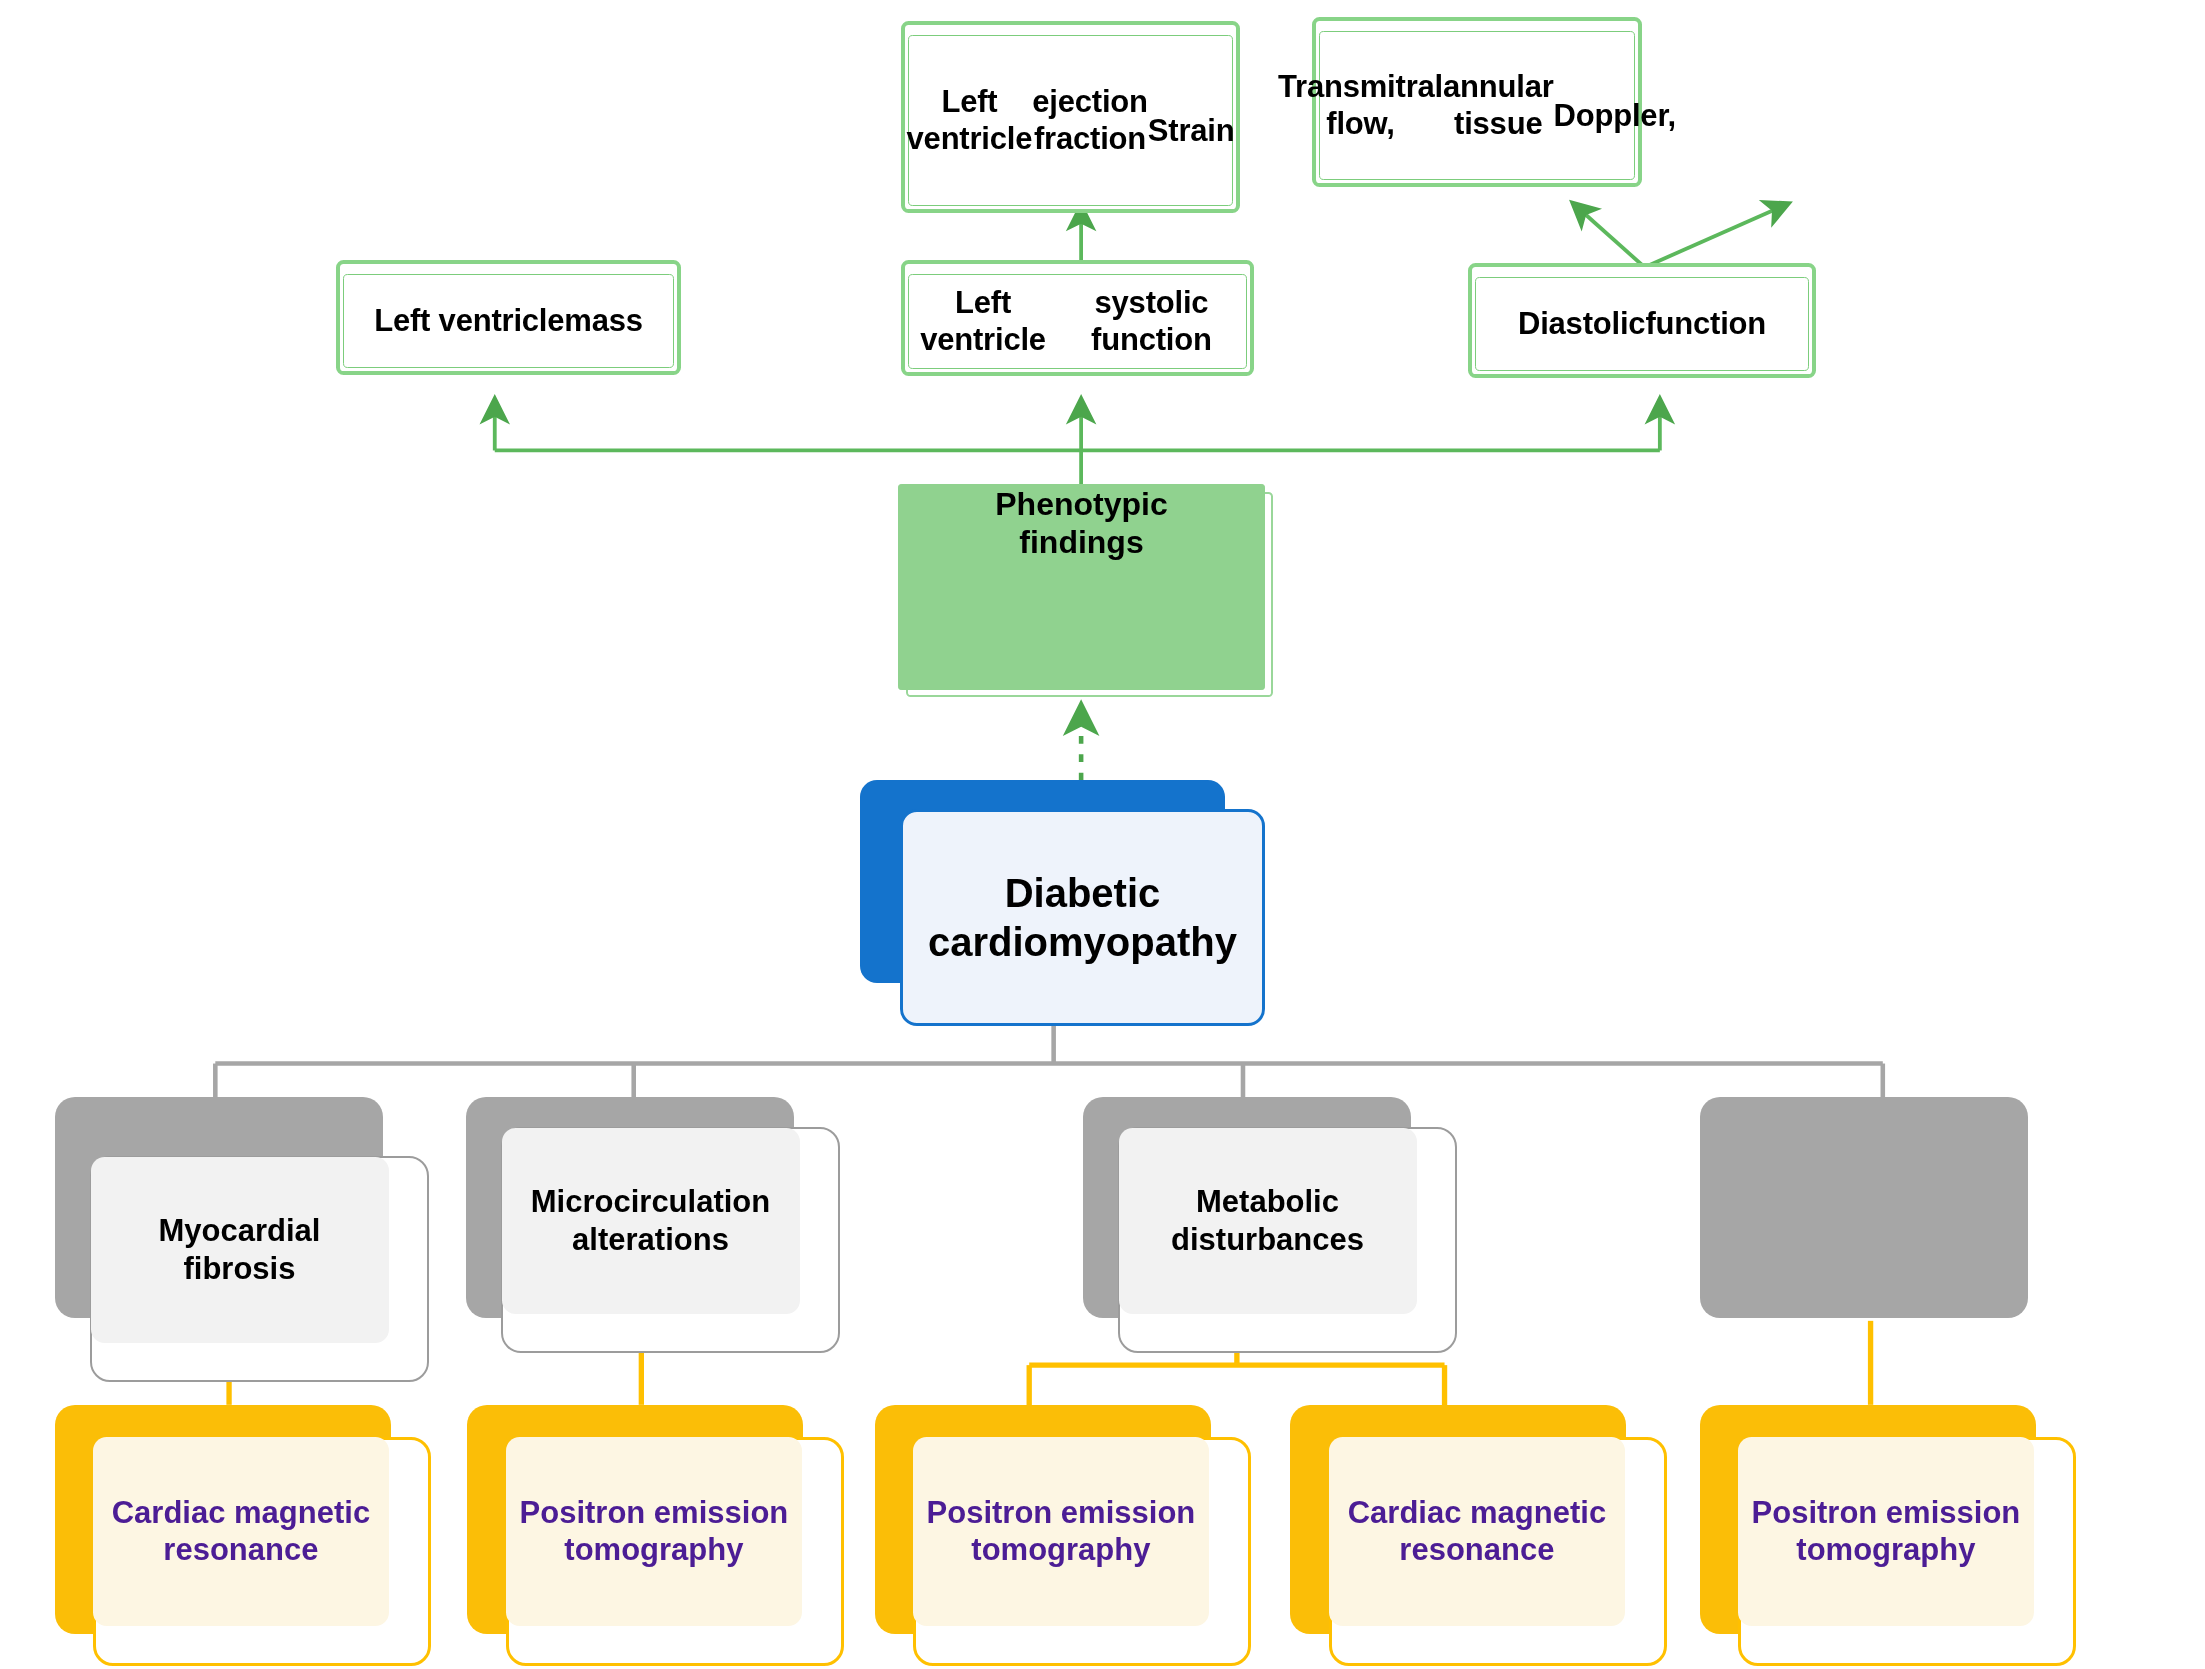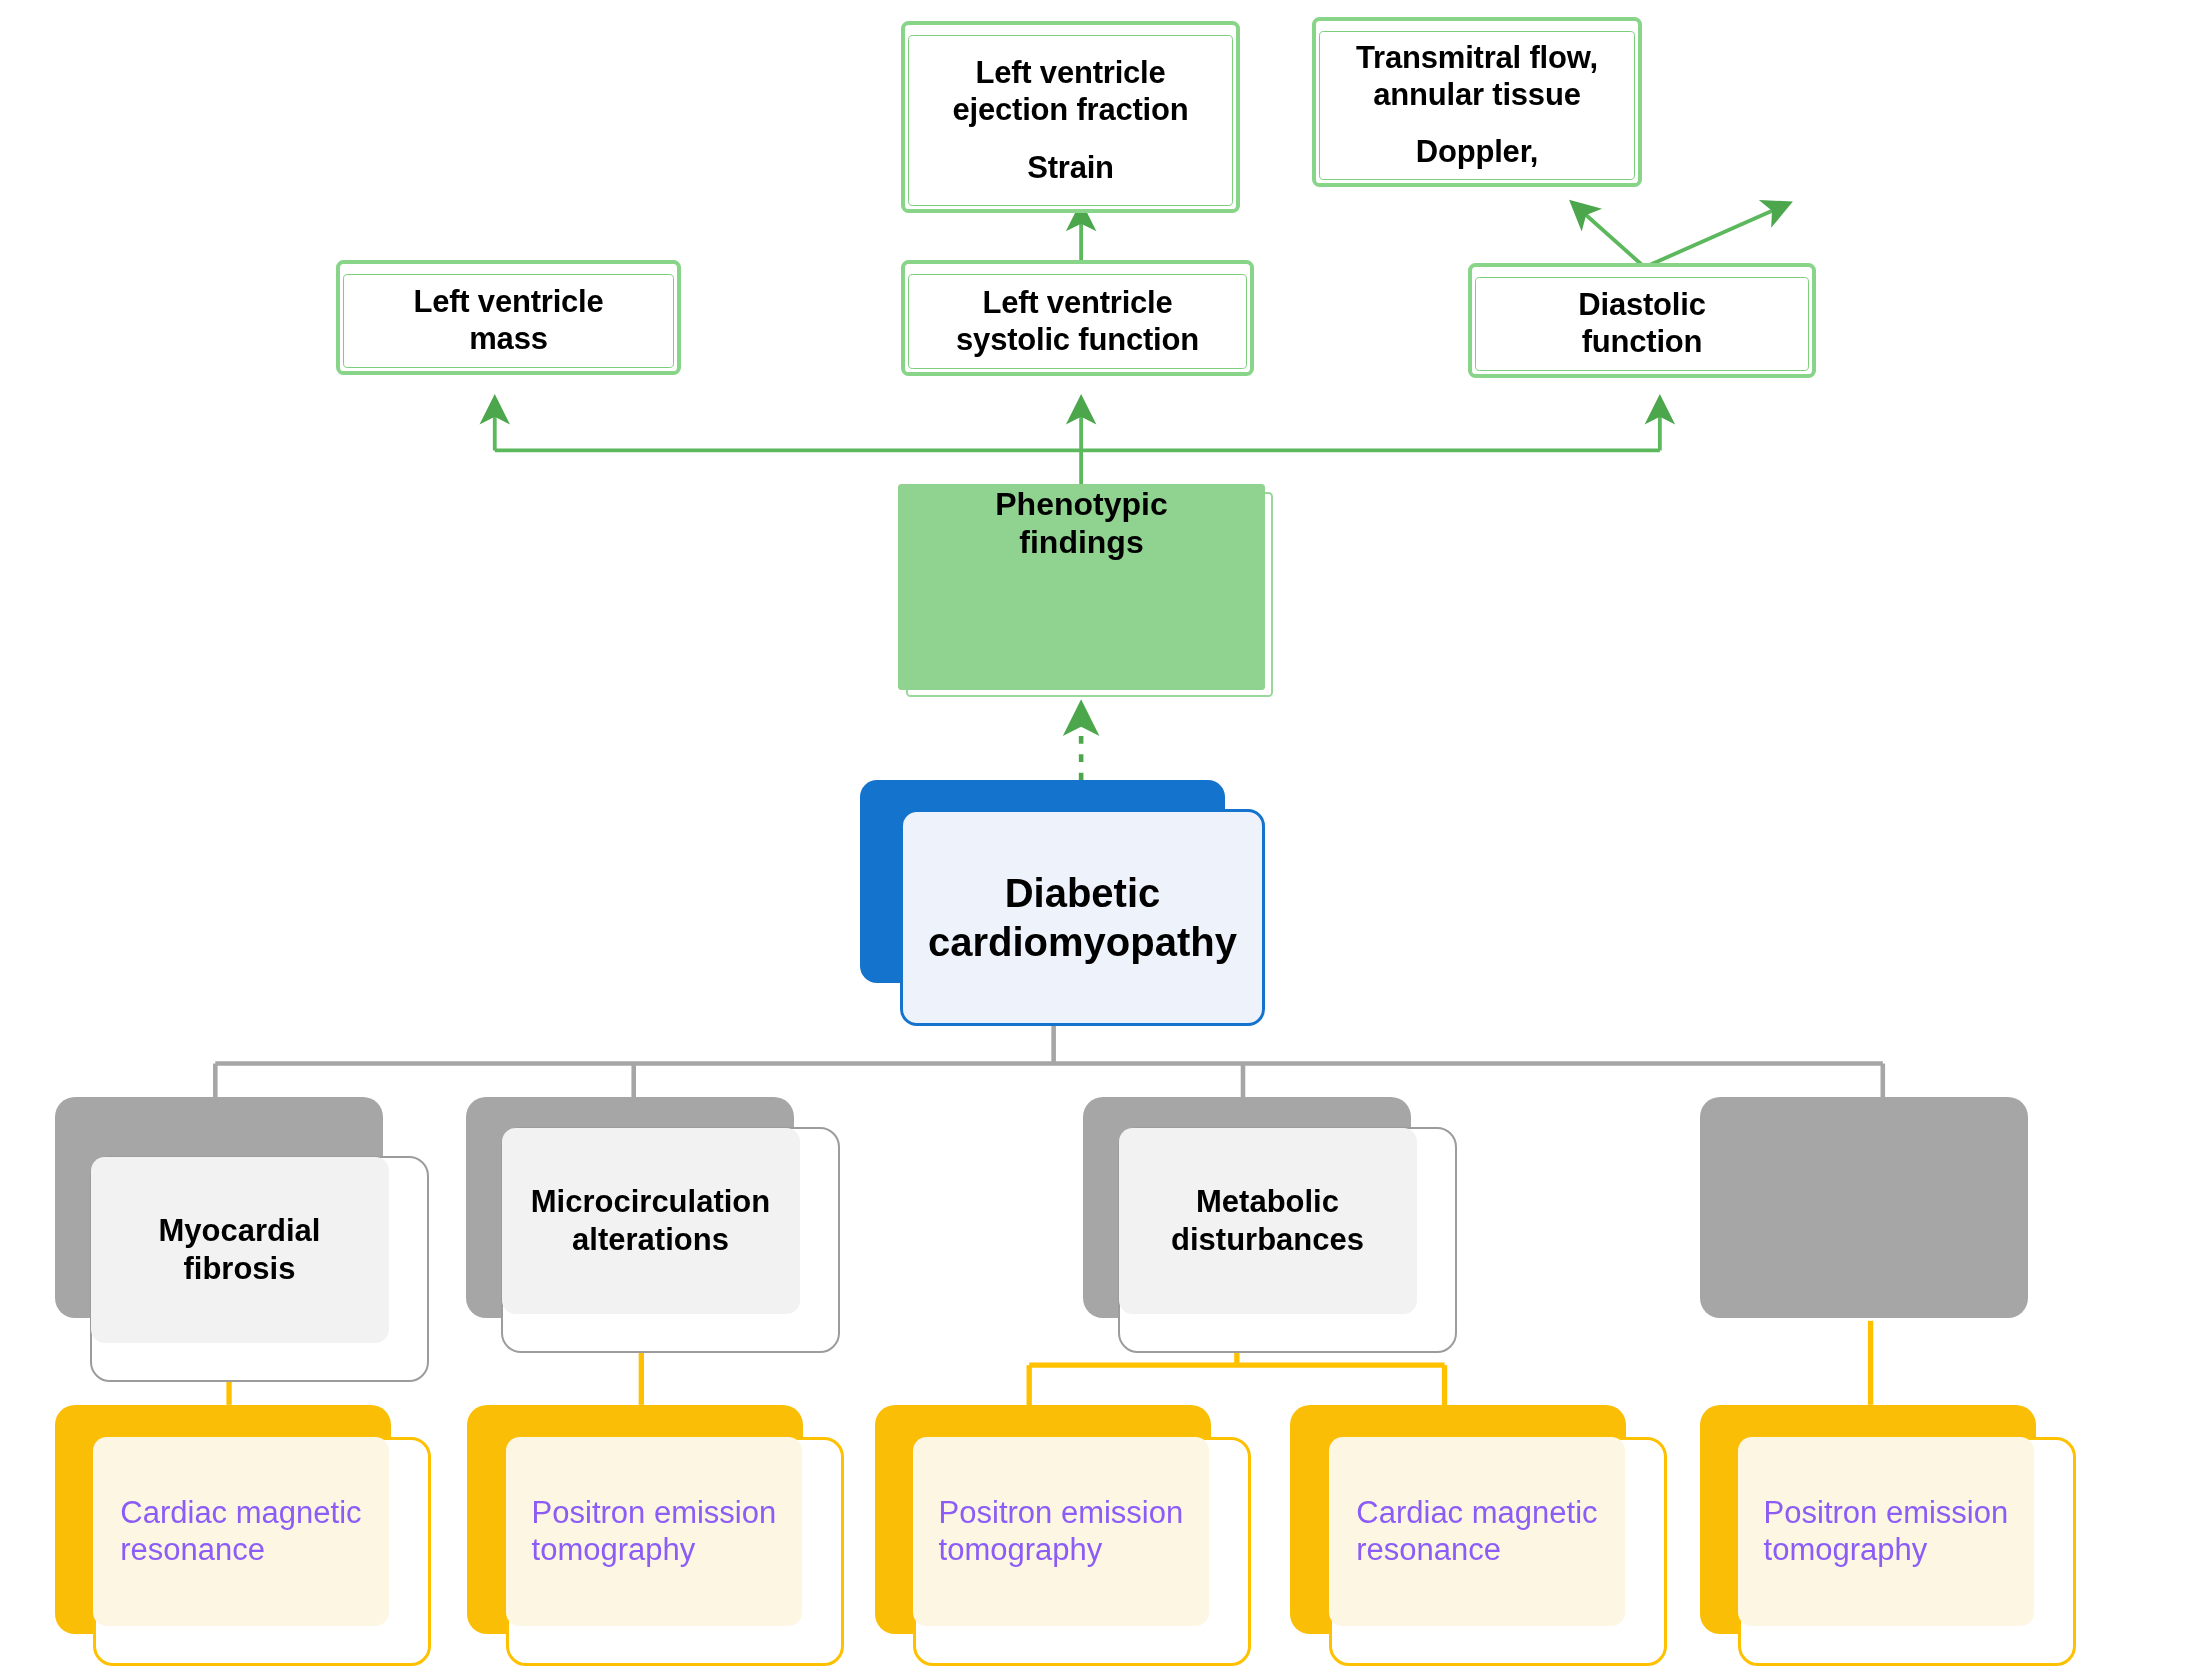--- a/index.html
+++ b/index.html
@@ -18,21 +18,21 @@
   
   .green-box{
     background:#ffffff;
     border:4.6px solid #88D488;
     border-radius:7.6px;
     display:flex;align-items:center;justify-content:center;
   }
   .green-box .inner{
     position:absolute;left:3.1px;top:3.1px;right:3.1px;bottom:3.1px;
     border:1.5px solid #7ccd7c;border-radius:4.6px;background:#ffffff;
-    display:flex;flex-direction:column;align-items:center;justify-content:center;
+    display:flex;flex-direction:row;align-items:center;justify-content:center;
     box-sizing:border-box;
     margin-top:7px;
   }
   .green-box .txt{
     color:#000;font-weight:bold;text-align:center;line-height:1.18;
     font-size:31px;letter-spacing:-0.2px;
   }
   .green-box .txt.gap{margin-top:21.4px;}
 
   
@@ -75,21 +75,21 @@
   
   .yellow-back{background:#FBBE07;border-radius:20px;}
   .yellow-front{
     background:#ffffff;border:3.1px solid #FFC000;border-radius:20px;
   }
   .yellow-fill{
     position:absolute;background:#FDF6E3;border-radius:13.7px;
     display:flex;align-items:center;justify-content:center;
   }
   .yellow-fill .txt{
-    color:#8b5cf6;font-weight:normal;font-size:31px;line-height:1.22;
+    color:#4c1d95;font-weight:bold;font-size:31px;text-align:center;line-height:1.22;
     padding:0 7.6px;
   }
 </style>
 </head>
 <body>
 
 <div id="canvas">
 
   <svg id="wires" viewBox="0 0 2888 2186">
     <defs>

